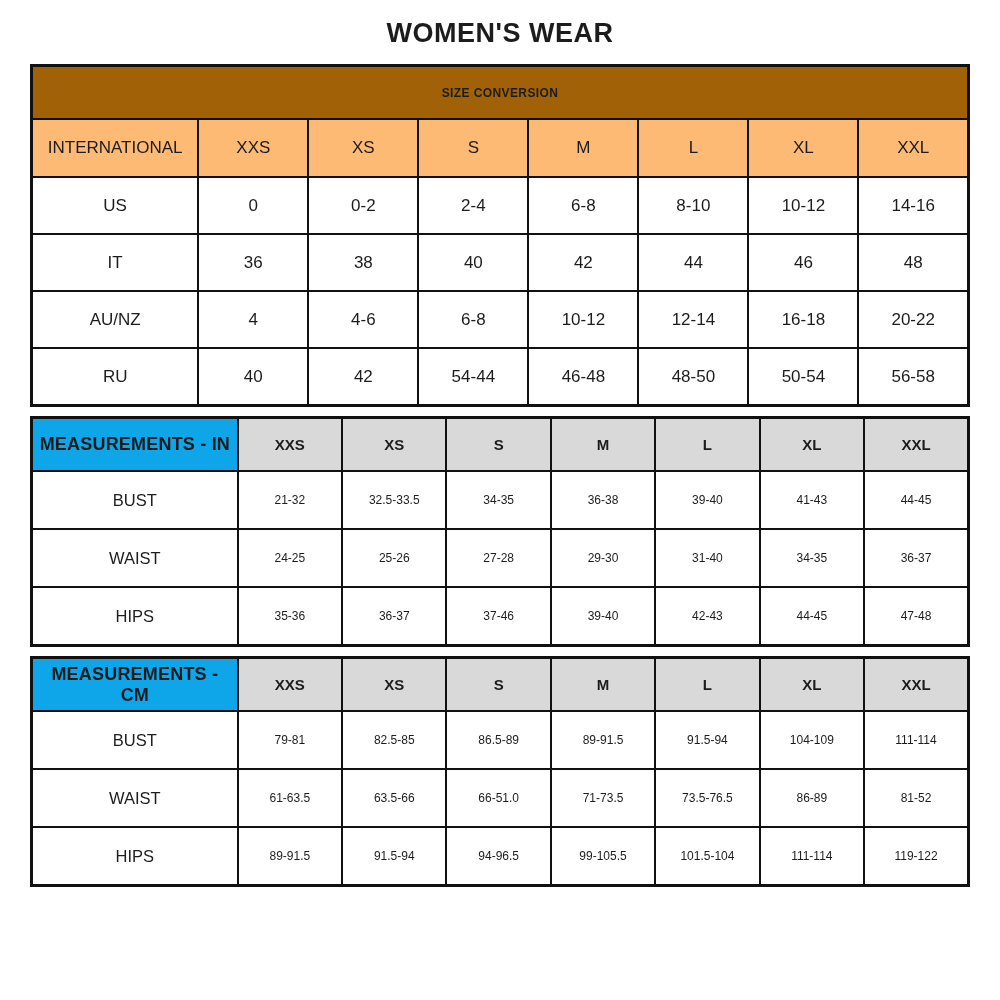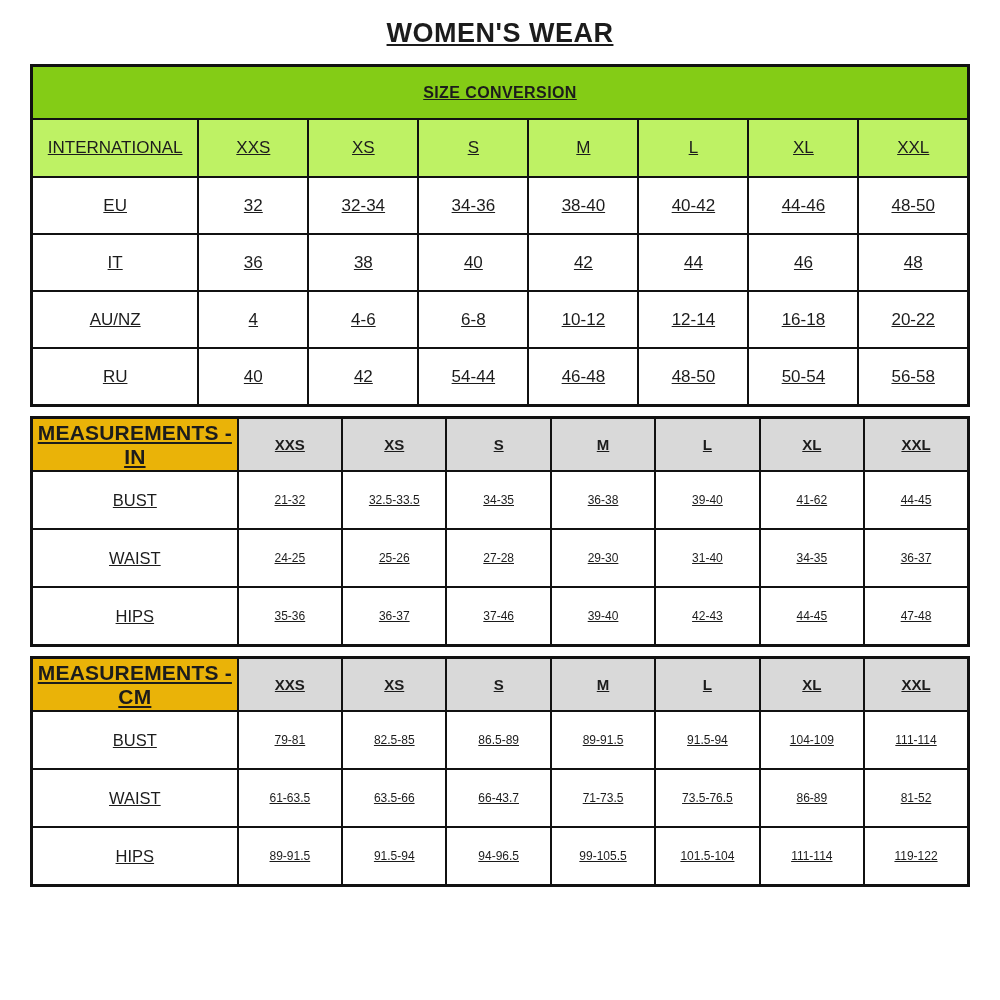--- a/index.html
+++ b/index.html
@@ -8,21 +8,20 @@
     background: #ffffff;
     font-family: "Liberation Sans", sans-serif;
     color: #1c1c1c;
   }
   .page {
     width: 1000px;
     height: 1000px;
     box-sizing: border-box;
     padding: 12px 30px 15px 30px;
     background: #ffffff;
-    text-decoration: underline;
   }
   .page-title {
     text-align: center;
     font-size: 27px;
     font-weight: 700;
     letter-spacing: 0.5px;
     margin: 6px 0 15px 0;
     color: #1c1c1c;
   }
   table.chart {
@@ -35,47 +34,47 @@
   table.chart:last-child { margin-bottom: 8px; }
   table.chart th, table.chart td {
     border: 2px solid #111111;
     text-align: center;
     vertical-align: middle;
     padding: 0 4px;
     overflow: hidden;
   }
   
   .caption-cell {
-    background: #84cc16;
-    font-weight: 700;
-    font-size: 16px;
+    background: #a16207;
+    font-weight: 700;
+    font-size: 12px;
     height: 51px;
     letter-spacing: 0.4px;
   }
   .t1 .head-cell {
-    background: #bef264;
+    background: #fdba74;
     font-weight: 400;
     font-size: 17px;
     height: 56px;
   }
   .t1 .row-label {
     font-weight: 400;
     font-size: 17px;
     height: 55px;
   }
   .t1 .value-cell {
     font-weight: 400;
     font-size: 17px;
     height: 55px;
   }
   
   .tm .title-cell {
-    background: #eab308;
-    font-weight: 700;
-    font-size: 21px;
+    background: #0ea5e9;
+    font-weight: 700;
+    font-size: 18px;
     height: 51px;
     letter-spacing: 0.2px;
   }
   .tm .head-cell {
     background: #d9d9d9;
     font-weight: 700;
     font-size: 15px;
     height: 51px;
   }
   .tm .row-label {
@@ -117,28 +116,28 @@
           <th class="head-cell">XS</th>
           <th class="head-cell">S</th>
           <th class="head-cell">M</th>
           <th class="head-cell">L</th>
           <th class="head-cell">XL</th>
           <th class="head-cell">XXL</th>
         </tr>
     </thead>
     <tbody>
         <tr>
-          <td class="row-label">EU</td>
-          <td class="value-cell">32</td>
-          <td class="value-cell">32-34</td>
-          <td class="value-cell">34-36</td>
-          <td class="value-cell">38-40</td>
-          <td class="value-cell">40-42</td>
-          <td class="value-cell">44-46</td>
-          <td class="value-cell">48-50</td>
+          <td class="row-label">US</td>
+          <td class="value-cell">0</td>
+          <td class="value-cell">0-2</td>
+          <td class="value-cell">2-4</td>
+          <td class="value-cell">6-8</td>
+          <td class="value-cell">8-10</td>
+          <td class="value-cell">10-12</td>
+          <td class="value-cell">14-16</td>
         </tr>
         <tr>
           <td class="row-label">IT</td>
           <td class="value-cell">36</td>
           <td class="value-cell">38</td>
           <td class="value-cell">40</td>
           <td class="value-cell">42</td>
           <td class="value-cell">44</td>
           <td class="value-cell">46</td>
           <td class="value-cell">48</td>
@@ -190,21 +189,21 @@
         </tr>
     </thead>
     <tbody>
         <tr>
           <td class="row-label">BUST</td>
           <td class="value-cell">21-32</td>
           <td class="value-cell">32.5-33.5</td>
           <td class="value-cell">34-35</td>
           <td class="value-cell">36-38</td>
           <td class="value-cell">39-40</td>
-          <td class="value-cell">41-62</td>
+          <td class="value-cell">41-43</td>
           <td class="value-cell">44-45</td>
         </tr>
         <tr>
           <td class="row-label">WAIST</td>
           <td class="value-cell">24-25</td>
           <td class="value-cell">25-26</td>
           <td class="value-cell">27-28</td>
           <td class="value-cell">29-30</td>
           <td class="value-cell">31-40</td>
           <td class="value-cell">34-35</td>
@@ -254,21 +253,21 @@
           <td class="value-cell">86.5-89</td>
           <td class="value-cell">89-91.5</td>
           <td class="value-cell">91.5-94</td>
           <td class="value-cell">104-109</td>
           <td class="value-cell">111-114</td>
         </tr>
         <tr>
           <td class="row-label">WAIST</td>
           <td class="value-cell">61-63.5</td>
           <td class="value-cell">63.5-66</td>
-          <td class="value-cell">66-43.7</td>
+          <td class="value-cell">66-51.0</td>
           <td class="value-cell">71-73.5</td>
           <td class="value-cell">73.5-76.5</td>
           <td class="value-cell">86-89</td>
           <td class="value-cell">81-52</td>
         </tr>
         <tr>
           <td class="row-label">HIPS</td>
           <td class="value-cell">89-91.5</td>
           <td class="value-cell">91.5-94</td>
           <td class="value-cell">94-96.5</td>

